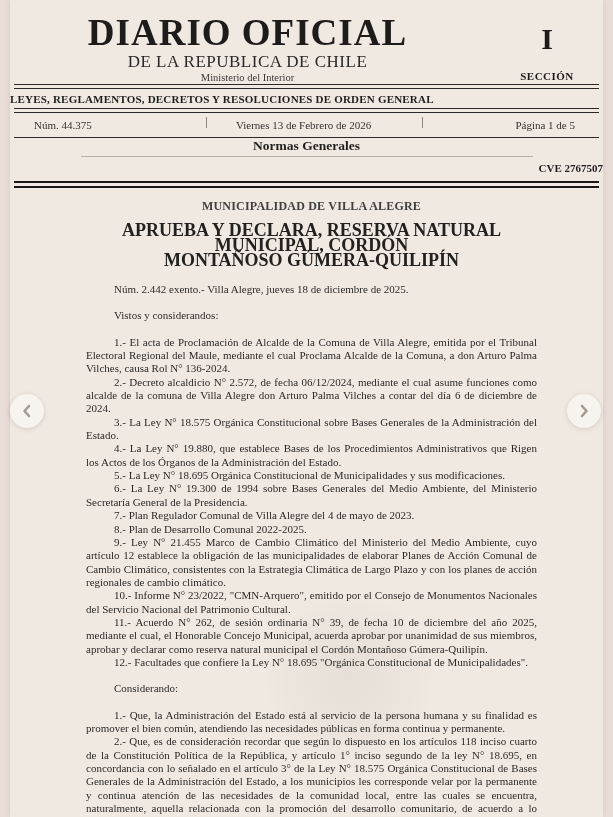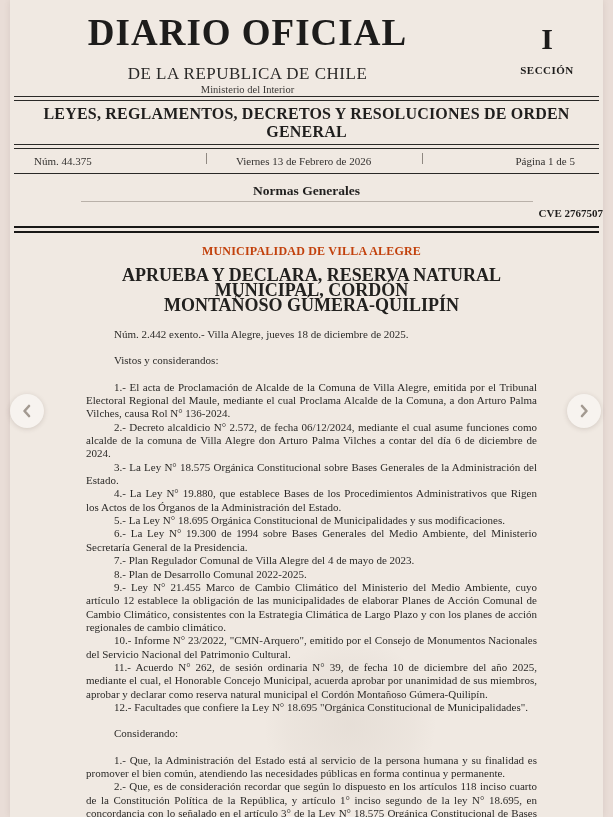--- a/index.html
+++ b/index.html
@@ -14,55 +14,55 @@
     background:#f0e9e2;
     padding-top:14px;
     box-shadow:0 0 6px rgba(90,70,60,.12);
   }
   
   .masthead{position:relative;text-align:center;padding-right:118px;}
   .mast-title{
     font-size:37px;font-weight:bold;letter-spacing:1px;line-height:38px;
     margin:0;color:#1d1c1b;transform:scaleY(1.04);
   }
-  .mast-sub{font-size:17px;letter-spacing:.5px;line-height:19px;color:#2a2928;margin-top:12px;}
+  .mast-sub{font-size:17px;letter-spacing:.5px;line-height:19px;color:#2a2928;}
   .mast-min{font-size:10.5px;line-height:13px;color:#3a3836;}
   .section-box{
     position:absolute;right:14px;top:10px;width:84px;text-align:center;color:#1d1c1b;
   }
   .section-roman{font-size:30px;font-weight:bold;line-height:30px;}
-  .section-label{font-size:11px;font-weight:bold;letter-spacing:.5px;margin-top:10px;}
+  .section-label{font-size:11px;font-weight:bold;letter-spacing:.5px;margin-top:16px;}
   
   .double-rule{border-top:1.5px solid #2a2927;border-bottom:1.5px solid #2a2927;height:3px;margin:0 4px;}
   .single-rule{border-top:1.2px solid #2a2927;margin:0 4px;}
   .thick-double-rule{border-top:2.5px solid #191817;border-bottom:2.5px solid #191817;height:3px;margin:0 4px;}
   .thin-underline{border-top:1px solid #b9b1a9;width:452px;margin:2px auto 0 auto;}
   
   .banner{
-    text-align:center;font-weight:bold;font-size:16px;letter-spacing:.2px;
+    text-align:left;font-weight:bold;font-size:11px;letter-spacing:.2px;
     padding:4px 0 3px 0;color:#1f1e1d;
   }
   .meta-row{
     position:relative;display:flex;align-items:center;
     padding:5px 28px 5px 24px;font-size:11px;color:#33312f;height:14px;justify-content:space-between;
   }
   .meta-num{flex:0 0 auto;}
   .meta-date{flex:1;text-align:center;}
   .meta-page{flex:0 0 auto;}
   .meta-sep{position:absolute;top:4px;height:11px;width:1px;background:#8f8881;}
   .meta-sep.s1{left:196px;}
   .meta-sep.s2{left:412px;}
   
-  .normas{ text-align:center;font-weight:bold;font-size:13.5px;margin-top:9px;color:#201f1e;}
+  .normas{ text-align:center;font-weight:bold;font-size:13.5px;color:#201f1e;}
   .cve{text-align:right;font-weight:bold;font-size:11px;margin:5px 0 7px 0;color:#201f1e;}
   
   .doc-body{padding:0 66px 0 76px;position:relative;}
   .org-heading{
     text-align:center;font-weight:bold;font-size:12px;letter-spacing:.2px;
-    margin:11px 0 7px 0;color:#c2410c;
+    margin:11px 0 7px 0;color:#404040;
   }
   .doc-title{
     text-align:center;font-weight:bold;font-size:18px;line-height:15px;
     margin:9px auto 0 auto;color:#22211f;
   }
   .doc-title span{display:block;}
   .doc-text p{
     margin:0;font-size:11px;line-height:13.35px;text-align:justify;
     text-indent:28px;color:#2b2a28;
   }

